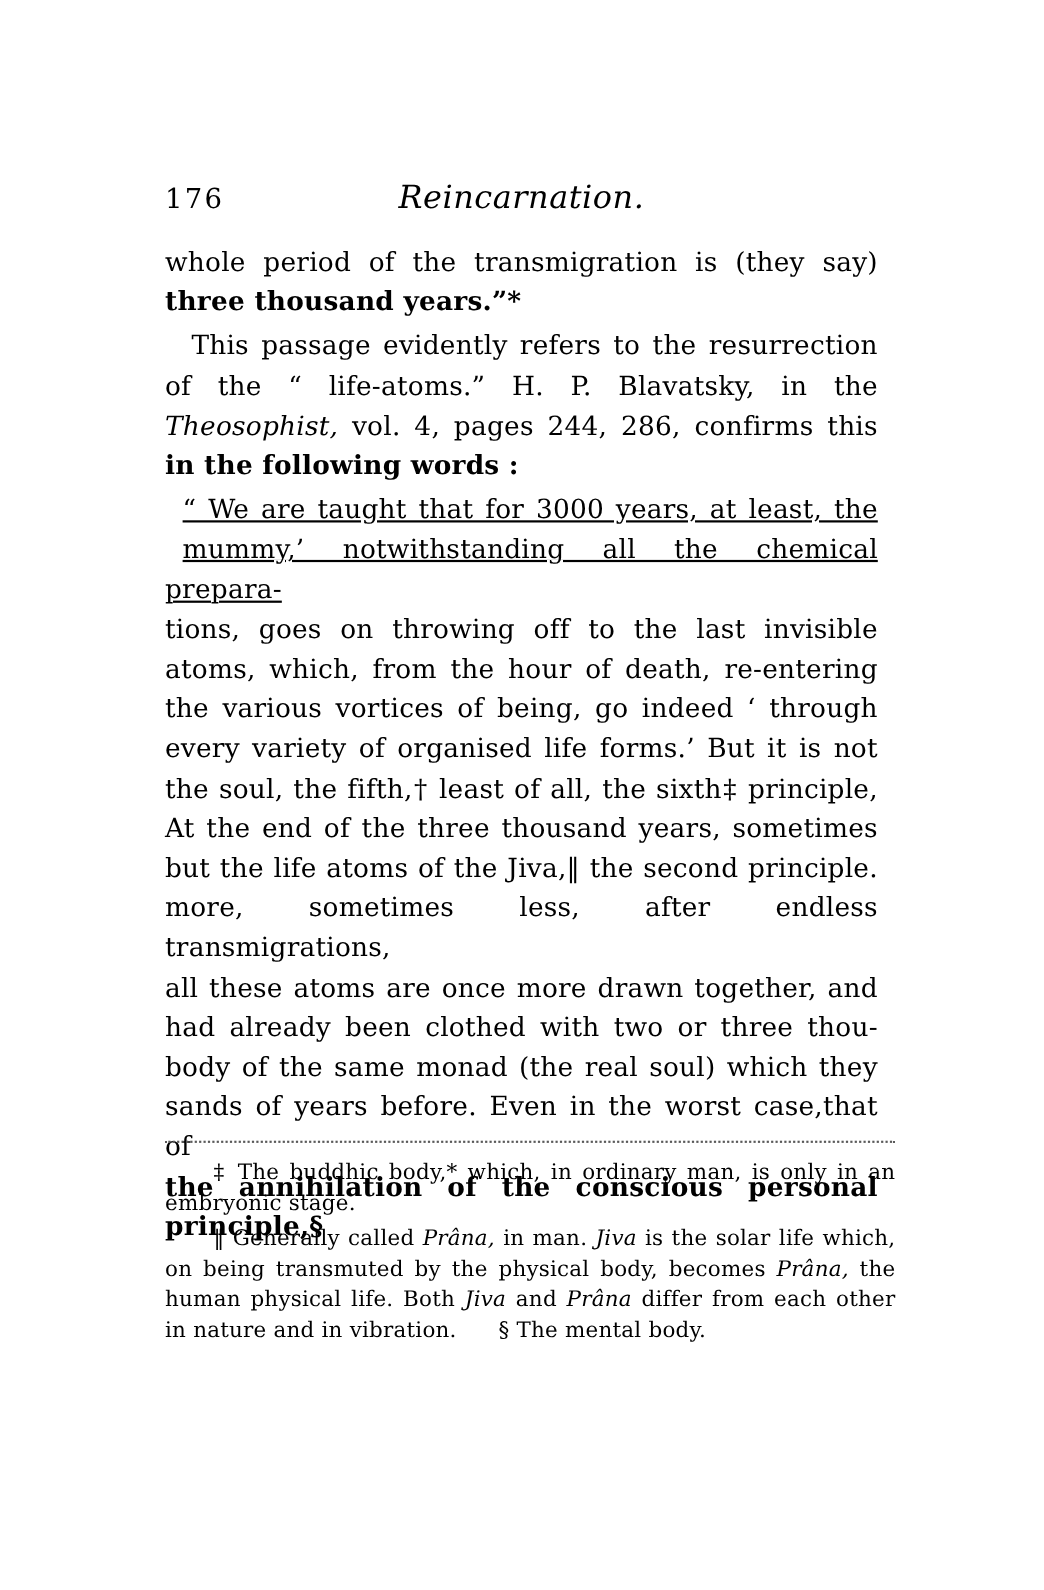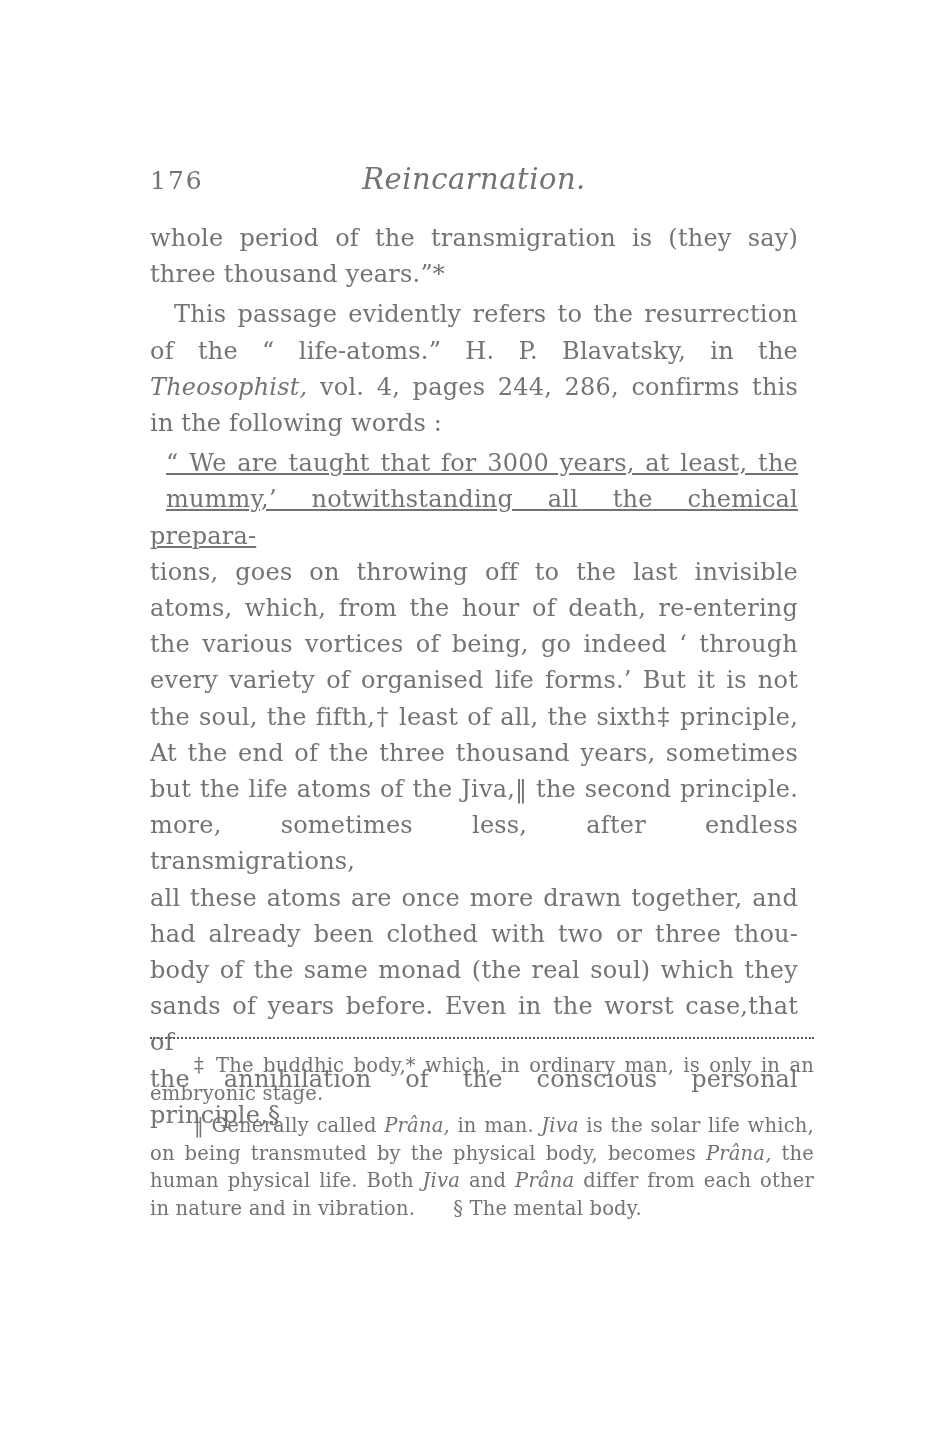--- a/index.html
+++ b/index.html
@@ -1,28 +1,28 @@
 <!DOCTYPE html>
 <html><head>
 <meta charset="utf-8">
 <style>
   html,body { margin:0; padding:0; background:#e9e9e9; }
   .sheet {
     position:relative; width:949px; height:1445px; margin:0 auto;
     background:#ffffff; overflow:hidden;
-    font-family:"DejaVu Serif", serif; color:#737373;
+    font-family:"DejaVu Serif", serif; color:#000000;
   }
   .content { position:absolute; left:150px; top:162px; width:648px; }
   .header { display:grid; grid-template-columns:1fr auto 1fr; align-items:baseline; margin-bottom:24px; }
   .pagenum { font-size:25px; letter-spacing:2px; justify-self:start; }
   .running-title { font-style:italic; font-size:29px; letter-spacing:0.5px; }
   .bodytext { font-size:24px; line-height:36.2px; letter-spacing:0.2px; }
   .para { margin:0 0 4px 0; }
   .line { text-align:justify; text-align-last:justify; }
-  .line.last { text-align-last:left; }
+  .line.last { text-align-last:left;font-weight:bold; }
   .indent1 { text-indent:24px; }
   .indent2 { text-indent:16px;text-decoration:underline; }
   .fnblock { position:absolute; left:150px; top:1037px; width:664px; }
   .separator { border-top:2px dotted #5a5a5a; height:0; margin-bottom:13px; }
   .fn { font-size:19.5px; line-height:27.5px; letter-spacing:0.2px; }
   .fn .para { margin:0 0 5px 0; }
   .fn-line { text-align:justify; text-align-last:justify; }
   .fn-line.last { text-align-last:left; }
   .fn-indent { text-indent:44px; }
   .gap-wide { display:inline-block; width:52px; }

